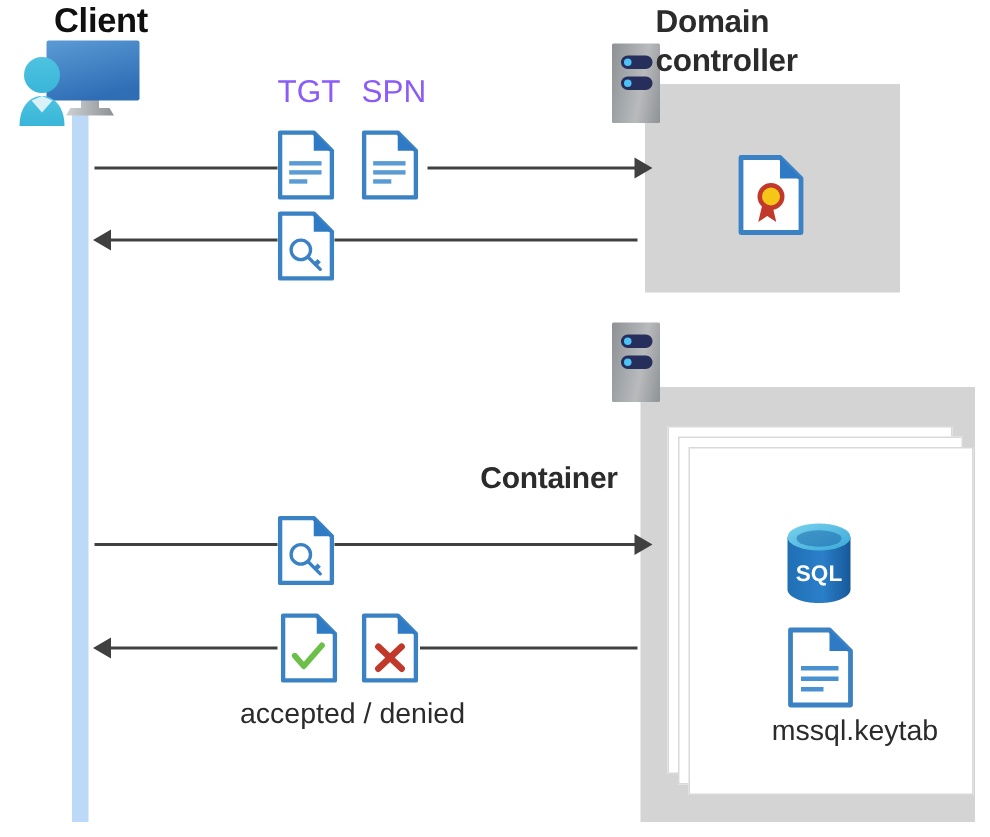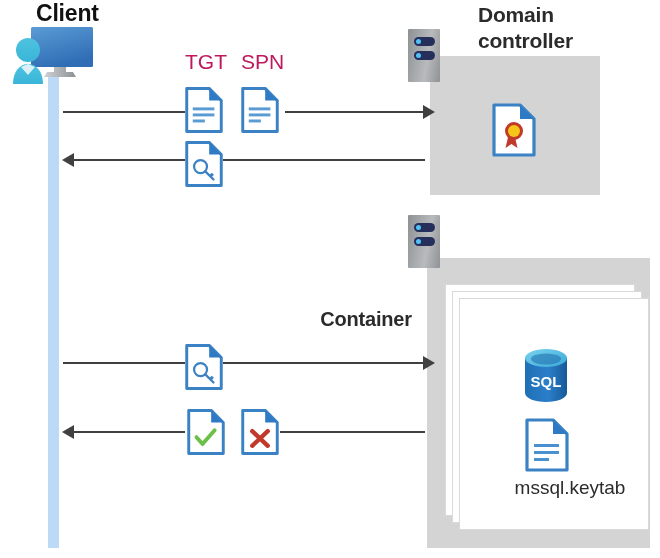--- a/index.html
+++ b/index.html
@@ -22,21 +22,21 @@
     font-weight: bold;
     color: #2b2b2b;
     letter-spacing: -0.2px;
   }
   #client-title {
     left: 36px; top: 0px;
     font-size: 23px;
     color: #101010;
   }
   #dc-title {
-    left: 478px; top: 2px;
+    left: 437px; top: 2px;
     font-size: 21px;
     line-height: 26px;
     width: 170px;
   }
   #linux-title {
     left: 461px; top: 222px;
     font-size: 21px;
     line-height: 26px;
   }
   #container-title {
@@ -127,21 +127,21 @@
     border-bottom: 7px solid transparent;
     border-right: 12px solid #404040;
   }
 
   
   .doc-icon { display: block; }
 
   
   .flow-label {
     font-size: 21px;
-    color: #be185d;
+    color: #8b5cf6;
   }
   #tgt-label { left: 185px; top: 50px; }
   #spn-label { left: 241px; top: 50px; }
 </style>
 </head>
 <body>
 
 <div id="stage">
 
   <div class="abs gray-panel" id="dc-panel"></div>
@@ -310,14 +310,15 @@
   </div>
   <div class="abs" style="left:241px; top:408px; width:38px; height:48px;">
     <svg width="38" height="48" viewBox="0 0 44 54" class="doc-icon">
       <path d="M2 2 h26 l14 14 v36 H2 z" fill="#ffffff" stroke="#3b82c4" stroke-width="3.4" stroke-linejoin="round"></path>
       <path d="M28 2 l14 14 h-14 z" fill="#2f7ac4"></path>
       <path d="M13 26 L31 43 M31 26 L13 43" fill="none" stroke="#c0392b" stroke-width="5" stroke-linecap="round"></path>
     </svg>
   </div>
   <div class="abs arrow-line" style="left:280px; top:431px; width:145px;"></div>
 
+  <div class="abs" id="accepted-denied">accepted / denied</div>
 
 </div>
 
 </body></html>

